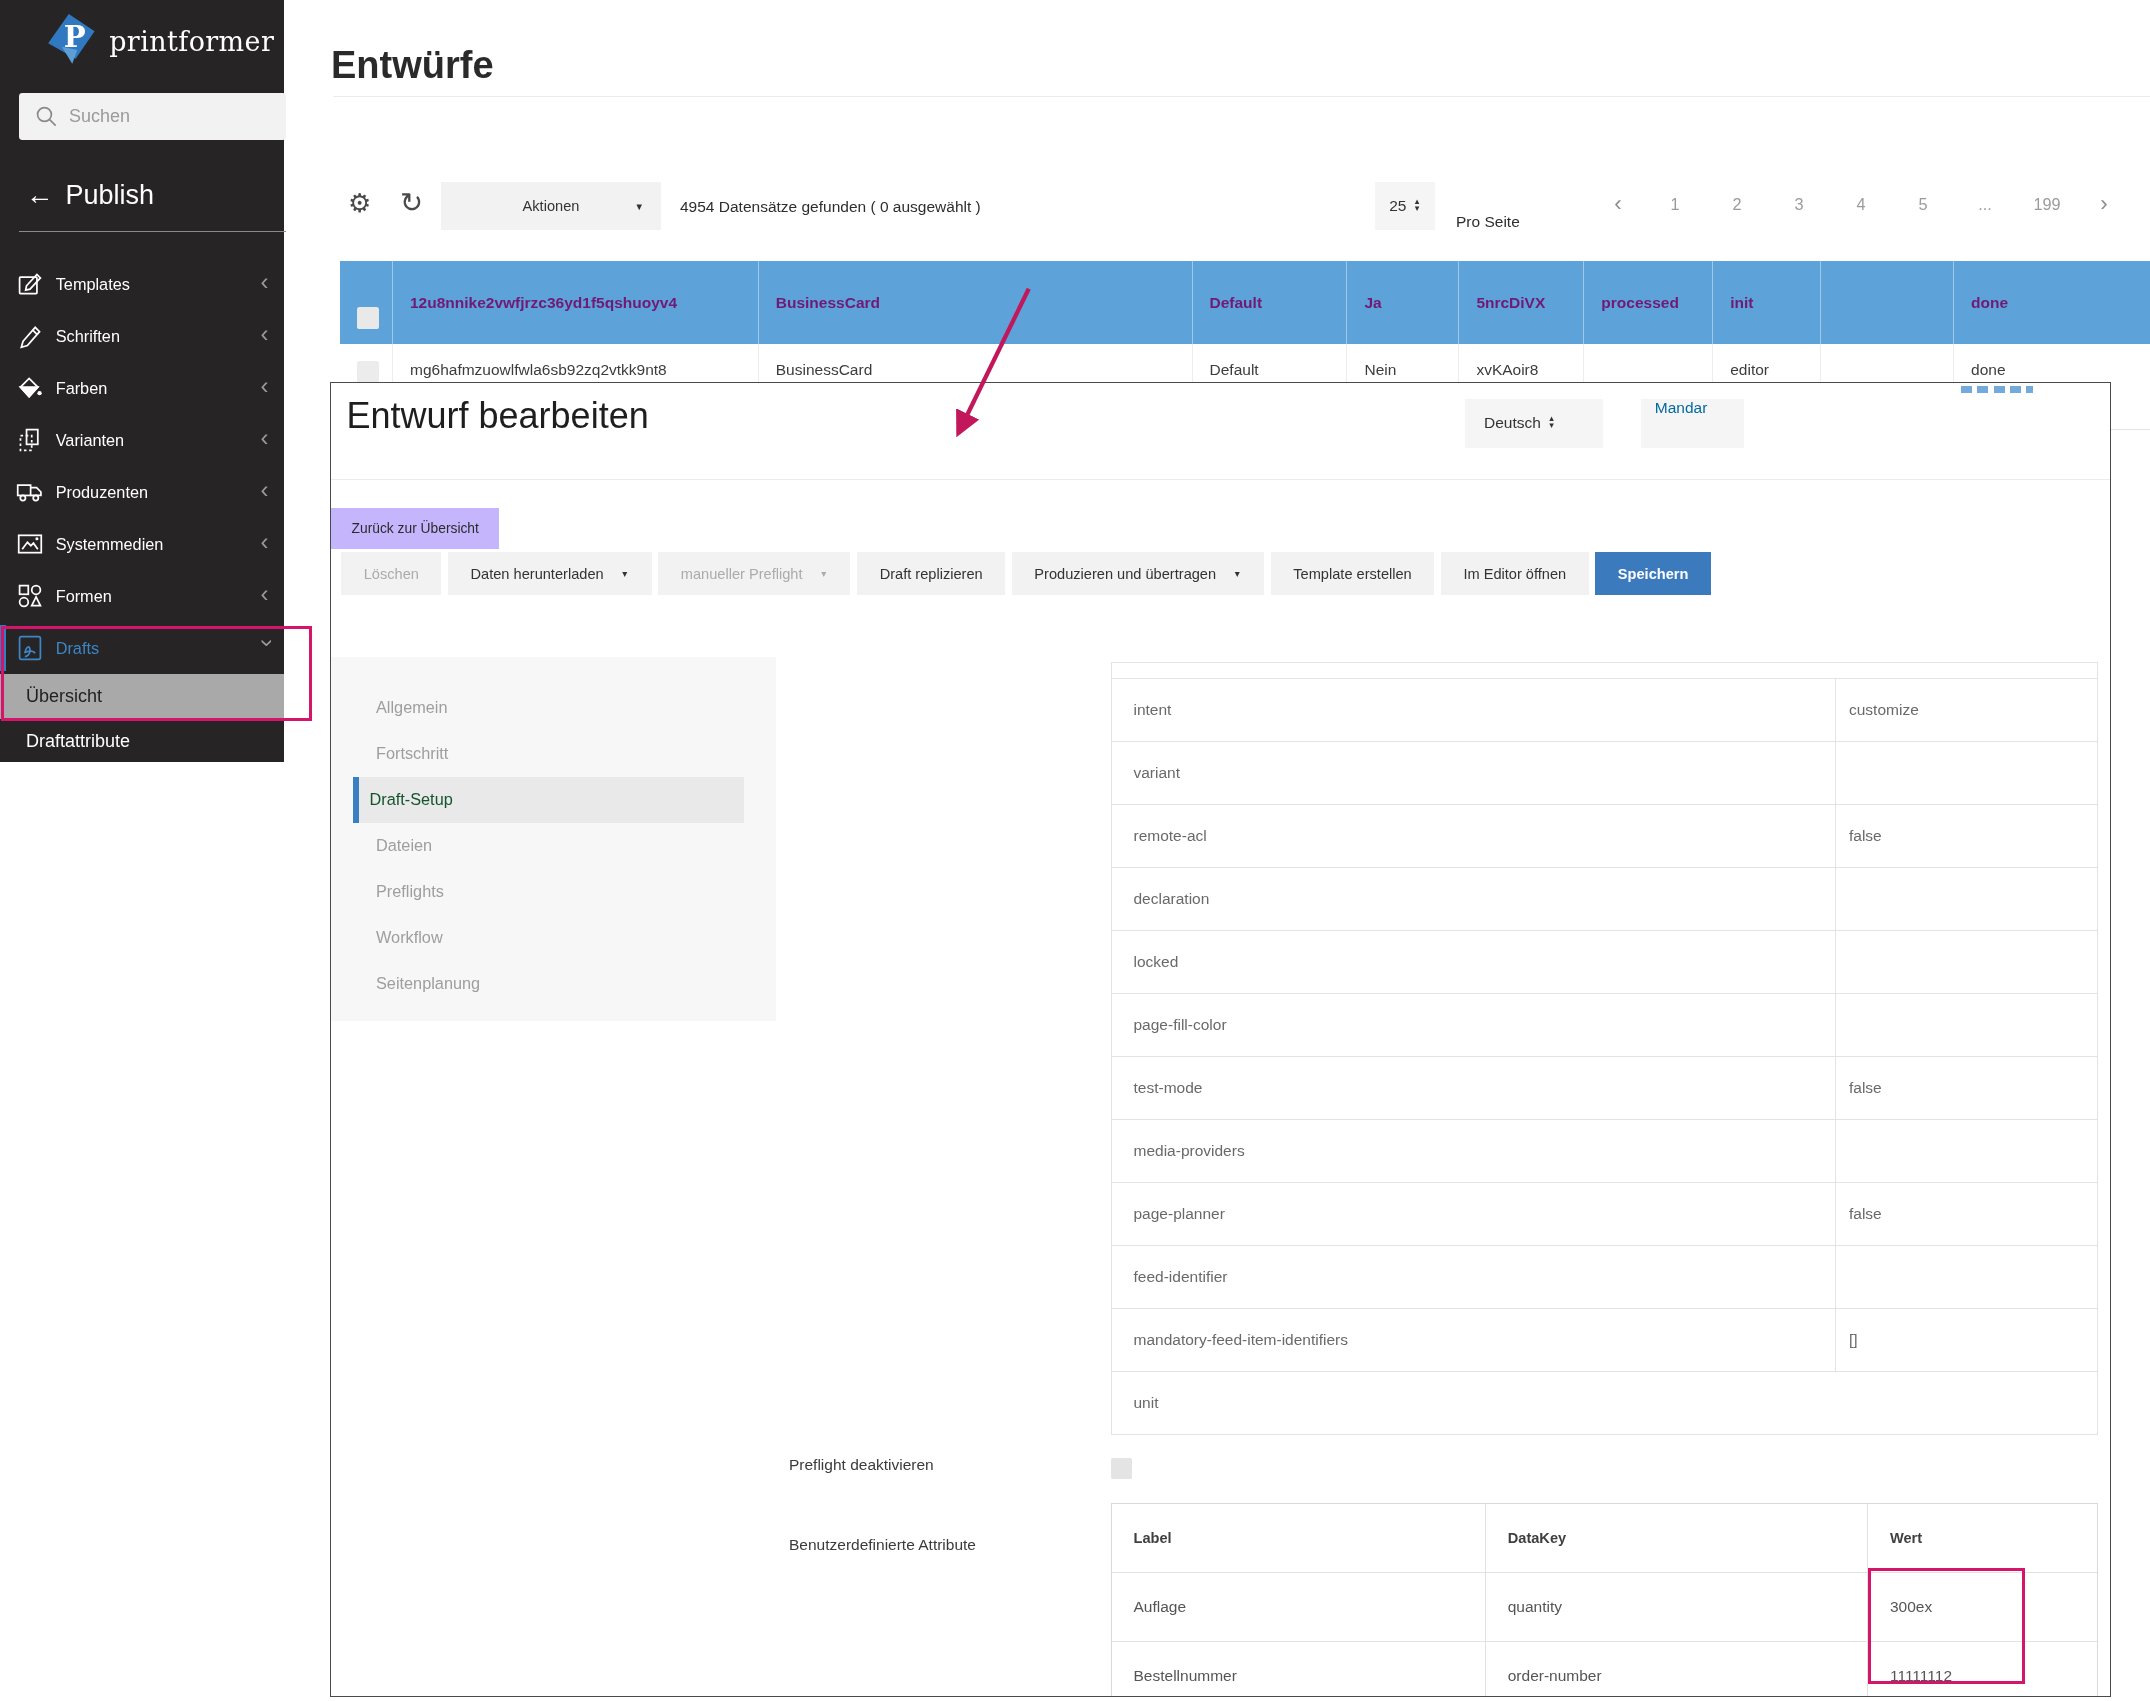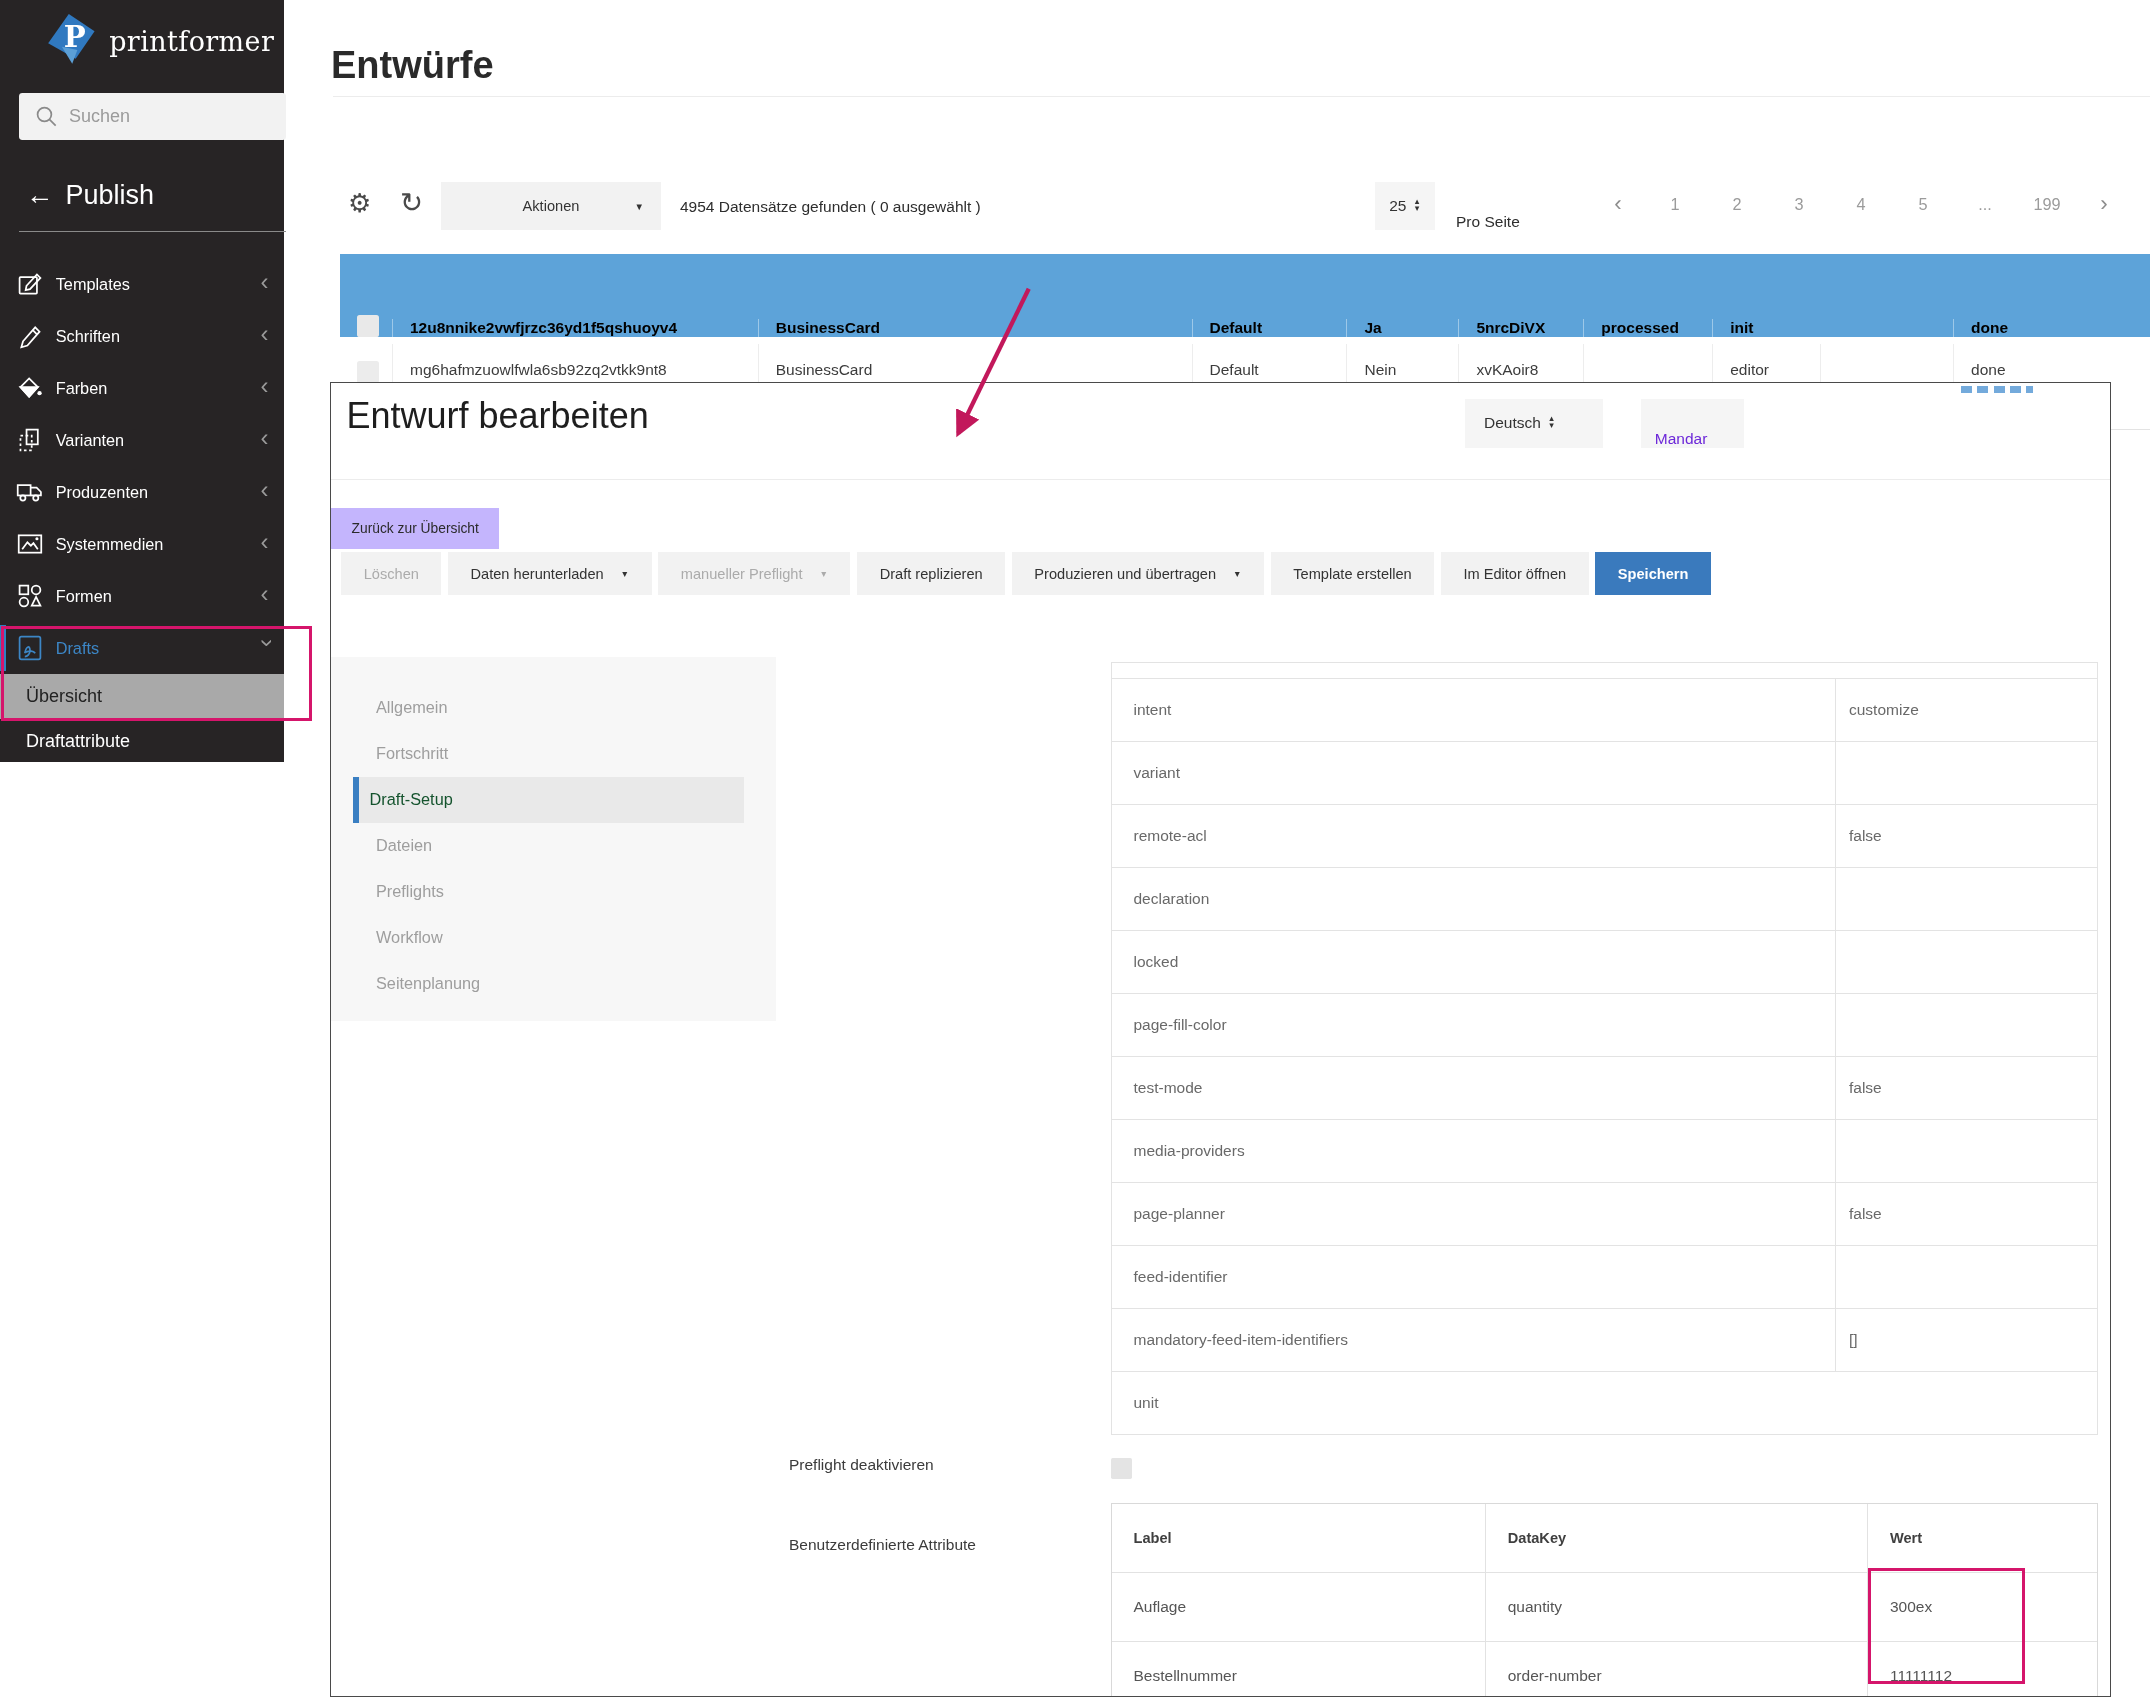--- a/index.html
+++ b/index.html
@@ -39,41 +39,41 @@
   .perpage-select{position:absolute;left:1375px;top:182px;width:60px;height:48px;background:#f5f5f5;
                   display:flex;align-items:center;justify-content:center;font-size:15.5px;color:#333;cursor:pointer;}
   .updown{display:flex;flex-direction:column;margin-left:6.9px;font-size:7.7px;line-height:6.9px;color:#333;}
   .perpage-label{position:absolute;left:1456px;top:213px;font-size:15.5px;color:#2e2e2e;}
   .pager{position:absolute;left:1592px;top:191px;display:flex;align-items:center;color:#9b9b9b;font-size:16.3px;}
   .pager .pg{width:62px;text-align:center;cursor:pointer;}
   .pager .pgchev{width:52px;text-align:center;font-size:22.4px;cursor:pointer;color:#8d8d8d;}
 
   
   .trow{position:absolute;left:340px;width:1811px;display:flex;box-sizing:border-box;}
-  .trow-head{top:254px;height:83px;background:#5da3d9;color:#000000;font-weight:bold;align-items:flex-end;}
+  .trow-head{top:261px;height:83px;background:#5da3d9;color:#701a75;font-weight:bold;}
   .trow-head .tcell{border-left:0.9px solid rgba(255,255,255,.4);display:flex;align-items:center;}
   .trow-head .tcell:first-child{border-left:none;}
   .trow2{top:344px;height:86px;color:#3c3c3c;border-bottom:0.9px solid #e3e3e3;background:#fff;}
   .trow2 .tcell{border-left:0.9px solid #ededed;align-items:flex-start;display:flex;padding-top:17px;}
   .trow2 .tcell:first-child{border-left:none;}
   .tcell{box-sizing:border-box;padding-left:17px;font-size:15.5px;white-space:nowrap;overflow:hidden;}
   .cbx{width:22.4px;height:22.4px;border-radius:2.6px;cursor:pointer;}
   .cbx.on-blue{background:#e9e9e9;margin-top:31px;}
   .cbx.on-white{background:#ececec;margin-top:0px;}
   .right-sliver{position:absolute;left:2111px;top:359px;width:40px;height:1343px;
     background:repeating-linear-gradient(to bottom,transparent 0 71px,#e9e9e9 71px 71px);}
 
   
   .modal{position:absolute;left:330px;top:382px;width:1781px;height:1315px;background:#fff;
          border:1.7px solid #4a4a4a;box-sizing:border-box;overflow:hidden;z-index:10;}
   .modal-title{position:absolute;left:15.5px;top:12px;font-size:36px;font-weight:500;color:#1e1e1e;}
   .lang-select{position:absolute;left:1134px;top:15.5px;width:138px;height:49px;background:#f5f5f5;
                display:flex;align-items:center;box-sizing:border-box;padding-left:19px;font-size:15.5px;color:#333;cursor:pointer;}
   .mandant-chip{position:absolute;left:1310px;top:15.5px;width:103px;height:49px;background:#f5f5f5;
-                display:flex;align-items:flex-end;box-sizing:border-box;padding-left:13.8px;font-size:15.5px;color:#6d28d9;
+                display:flex;align-items:flex-start;box-sizing:border-box;padding-left:13.8px;font-size:15.5px;color:#0369a1;
                 overflow:hidden;white-space:nowrap;}
   .link-sliver{position:absolute;left:1630px;top:2.6px;width:72px;height:7.7px;overflow:hidden;
     background:repeating-linear-gradient(to right,#5b9bd5 0 11.2px,transparent 11.2px 16.3px);opacity:.85;}
   .modal-hdiv{position:absolute;left:0;top:96px;width:100%;height:0.9px;background:#ececec;}
   .back-tab{position:absolute;left:0;top:125px;height:41px;padding:0 20.6px;background:#c4b5fd;
             display:flex;align-items:center;font-size:13.8px;color:#2b2b2b;cursor:pointer;}
   .mbtns{position:absolute;left:10.3px;top:169px;display:flex;gap:6.9px;}
   .mbtn{height:43px;background:#f2f2f2;display:flex;align-items:center;padding:0 22.4px;
         font-size:14.6px;color:#333;cursor:pointer;white-space:nowrap;}
   .mbtn.disabled{color:#ababab;cursor:default;}

